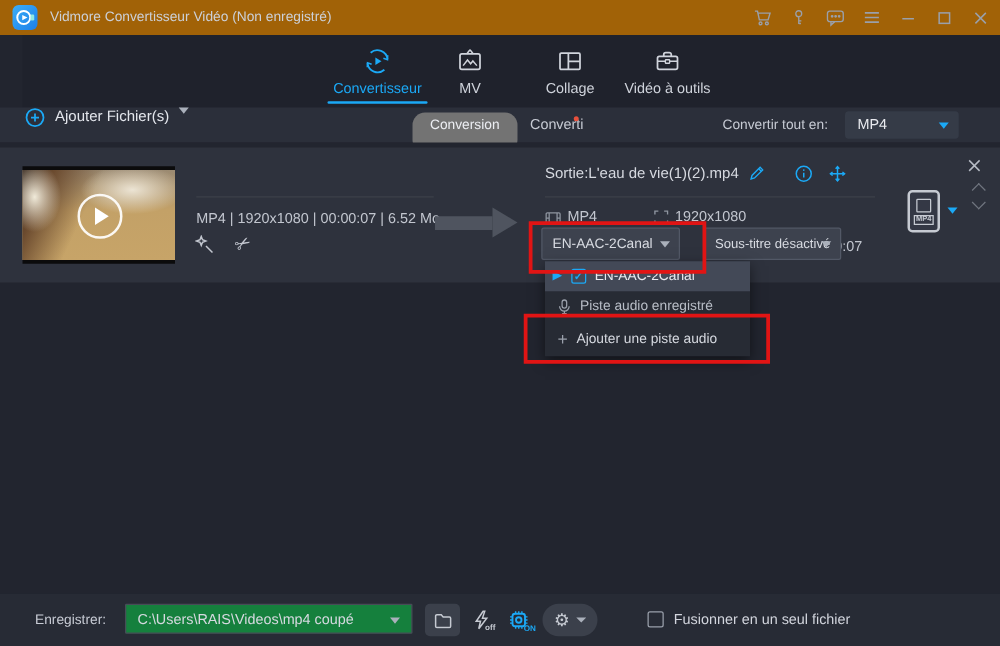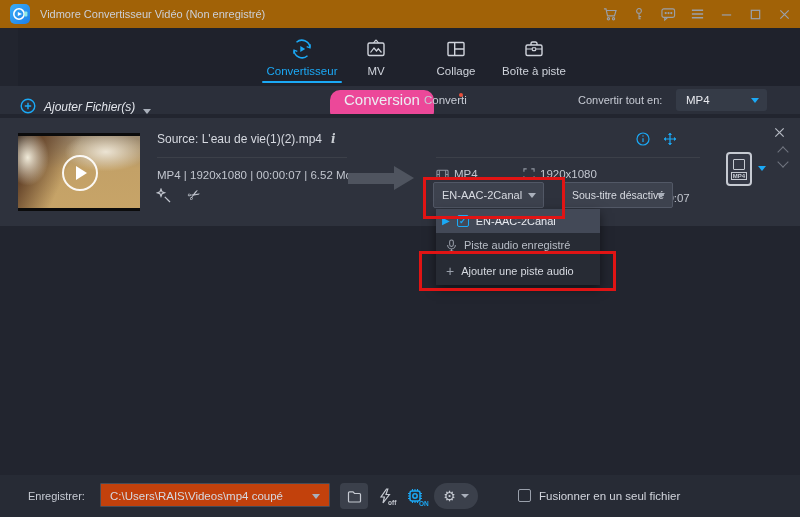--- a/index.html
+++ b/index.html
@@ -18,26 +18,26 @@
   
   .tabbar{position:absolute;left:18px;top:28px;width:800px;height:58px;background:#1f222c;}
   .tab{position:absolute;top:9px;width:110px;text-align:center;color:#cfd3db;cursor:pointer;}
   .tab .ticon{height:24px;display:flex;align-items:center;justify-content:center;}
   .tab .tlabel{margin-top:4px;font-size:11.5px;}
   .tab.active{color:#1ba9f6;}
   .tab-underline{position:absolute;left:244px;top:53px;width:80px;height:2px;background:#1ba9f6;border-radius:1px;}
 
   
   .toolbar{position:absolute;left:0;top:86px;width:800px;height:28px;background:#2b2f3a;}
-  .addfiles{position:absolute;left:20px;top:0;height:28px;display:flex;align-items:flex-end;gap:8px;cursor:pointer;font-style:italic;}
+  .addfiles{position:absolute;left:20px;top:0;height:28px;display:flex;align-items:flex-start;gap:8px;cursor:pointer;}
   .addfiles .lbl{font-size:12px;color:#e3e6ec;}
   .caret{width:0;height:0;border-left:4px solid transparent;border-right:4px solid transparent;border-top:5px solid #aab0bb;}
   .caret.blue{border-top-color:#1ba9f6;}
-  .pill{position:absolute;left:330px;top:4px;height:32px;line-height:20px;padding:0 14px;background:#ec4899;
-        border-radius:10px;font-size:15px;color:#eceef3;cursor:pointer;}
+  .pill{position:absolute;left:330px;top:4px;height:32px;line-height:20px;padding:0 14px;background:#737373;
+        border-radius:10px;font-size:11px;color:#eceef3;cursor:pointer;}
   .converti{position:absolute;left:424px;top:0;height:28px;line-height:28px;font-size:11.5px;color:#c7cbd4;cursor:pointer;}
   .reddot{position:absolute;left:459px;top:7px;width:4px;height:4px;border-radius:50%;background:#e8503c;}
   .convall{position:absolute;left:578px;top:0;height:28px;line-height:28px;font-size:11px;color:#c7cbd4;}
   .convsel{position:absolute;left:676px;top:3px;width:91px;height:22px;background:#353b47;border-radius:3px;cursor:pointer;}
   .convsel .val{position:absolute;left:10px;top:0;line-height:22px;font-size:11.5px;color:#e8eaef;}
   .convsel .caret{position:absolute;right:8px;top:9px;}
 
   
   .content{position:absolute;left:0;top:114px;width:800px;height:361px;background:#22252f;}
   .filerow{position:absolute;left:0;top:4px;width:800px;height:108px;background:#2e323d;}
@@ -94,21 +94,21 @@
   .mplus{color:#9aa0ab;font-size:14px;line-height:14px;}
 
   
   .redrect{position:absolute;border:3px solid #e11414;z-index:9;pointer-events:none;}
   .redrect.r1{left:423px;top:177px;width:136px;height:36px;}
   .redrect.r2{left:419px;top:251px;width:191px;height:34px;}
 
   
   .footer{position:absolute;left:0;top:475px;width:800px;height:42px;background:#272b35;}
   .savelbl{position:absolute;left:28px;top:0;height:42px;line-height:42px;font-size:11px;color:#c7cbd4;}
-  .pathbox{position:absolute;left:100px;top:8px;width:230px;height:24px;background:#c2410c;border:1px solid #474c57;
+  .pathbox{position:absolute;left:100px;top:8px;width:230px;height:24px;background:#15803d;border:1px solid #474c57;
            border-radius:1px;box-sizing:border-box;cursor:pointer;}
   .pathbox .pval{position:absolute;left:9px;top:0;line-height:24px;font-size:11.5px;color:#d6d9e0;white-space:nowrap;}
   .pathbox .caret{position:absolute;right:9px;top:10px;}
   .sqbtn{position:absolute;top:8px;width:28px;height:26px;background:#3b404b;border-radius:4px;
          display:flex;align-items:center;justify-content:center;color:#c6cad2;cursor:pointer;}
   .ghostbtn{position:absolute;top:8px;width:26px;height:26px;display:flex;align-items:center;justify-content:center;cursor:pointer;}
   .ministate{position:absolute;font-size:6.5px;font-weight:bold;}
   .gearpill{position:absolute;left:434px;top:8px;width:44px;height:26px;background:#3b404b;border-radius:13px;
             display:flex;align-items:center;justify-content:center;gap:5px;color:#c6cad2;cursor:pointer;}
   .gearchar{font-size:14px;line-height:14px;}
@@ -212,21 +212,21 @@
     </div>
     <div class="tab" style="left:461px;">
       <div class="ticon">
         <svg viewBox="0 0 22 22" width="22" height="22" fill="none" stroke="#d0d4dc" stroke-width="1.4">
           <rect x="3" y="7" width="16" height="10.5" rx="1.5"></rect>
           <path d="M8 7 V5.6 a1.6 1.6 0 0 1 1.6 -1.6 h2.8 a1.6 1.6 0 0 1 1.6 1.6 V7"></path>
           <path d="M3 11 h6.3 M12.7 11 H19" stroke-width="1.1"></path>
           <rect x="9.3" y="9.8" width="3.4" height="2.8" rx="0.5" stroke-width="1.1"></rect>
         </svg>
       </div>
-      <div class="tlabel">Boîte à piste</div>
+      <div class="tlabel">Vidéo à outils</div>
     </div>
     <div class="tab-underline"></div>
   </div>
 
   <div class="toolbar">
     <div class="addfiles">
       <svg viewBox="0 0 16 16" width="16" height="16" fill="none" stroke="#1ba9f6" stroke-width="1.4">
         <circle cx="8" cy="8" r="6.8"></circle>
           <path d="M8 4.8 V11.2 M4.8 8 H11.2"></path>
       </svg>
@@ -243,40 +243,43 @@
     </div>
   </div>
 
   <div class="content">
     <div class="filerow">
 
       <div class="thumb">
         <div class="playcircle"></div>
       </div>
 
-      <div class="srcname">
-        <span>Source: L'eau de vie(1)(2).mp4</span>
-        <span class="infoglyph">i</span>
-      </div>
       <div class="div1"></div>
       <div class="srcmeta">MP4 | 1920x1080 | 00:00:07 | 6.52 Mo</div>
 
       <div class="iconbtn wandbtn">
         <svg viewBox="0 0 16 16" width="16" height="16" fill="none" stroke="currentColor" stroke-width="1.2">
           <path d="M5 1.2 L6 3.8 L8.6 4.8 L6 5.8 L5 8.4 L4 5.8 L1.4 4.8 L4 3.8 Z"></path>
           <path d="M8.8 8.8 L14 14"></path>
         </svg>
       </div>
       <div class="iconbtn cutbtn">
         <span>✂</span>
       </div>
 
       <div class="flow-arrow-bar"></div>
       <div class="flow-arrow-tri"></div>
 
+      <div class="outname">
+        <span>Sortie:L'eau de vie(1)(2).mp4</span>
+        <svg viewBox="0 0 14 14" width="13" height="13" fill="none" stroke="#1ba9f6" stroke-width="1.2">
+          <path d="M2 12 L2.8 9 L9.8 2 L12 4.2 L5 11.2 Z"></path>
+            <path d="M8.6 3.2 L10.8 5.4"></path>
+        </svg>
+      </div>
       <div class="outtools">
         <svg viewBox="0 0 14 14" width="14" height="14" fill="none" stroke="currentColor" stroke-width="1.2">
           <circle cx="7" cy="7" r="6"></circle>
             <path d="M7 6.2 V10"></path>
             <circle cx="7" cy="4" r="0.7" fill="currentColor" stroke="none"></circle>
         </svg>
         <svg viewBox="0 0 14 14" width="14" height="14" fill="none" stroke="currentColor" stroke-width="1.2">
           <path d="M7 1.5 V12.5 M1.5 7 H12.5"></path>
           <path d="M5.5 3 L7 1.2 L8.5 3 M5.5 11 L7 12.8 L8.5 11 M3 5.5 L1.2 7 L3 8.5 M11 5.5 L12.8 7 L11 8.5" fill="currentColor" stroke-width="1"></path>
         </svg>

